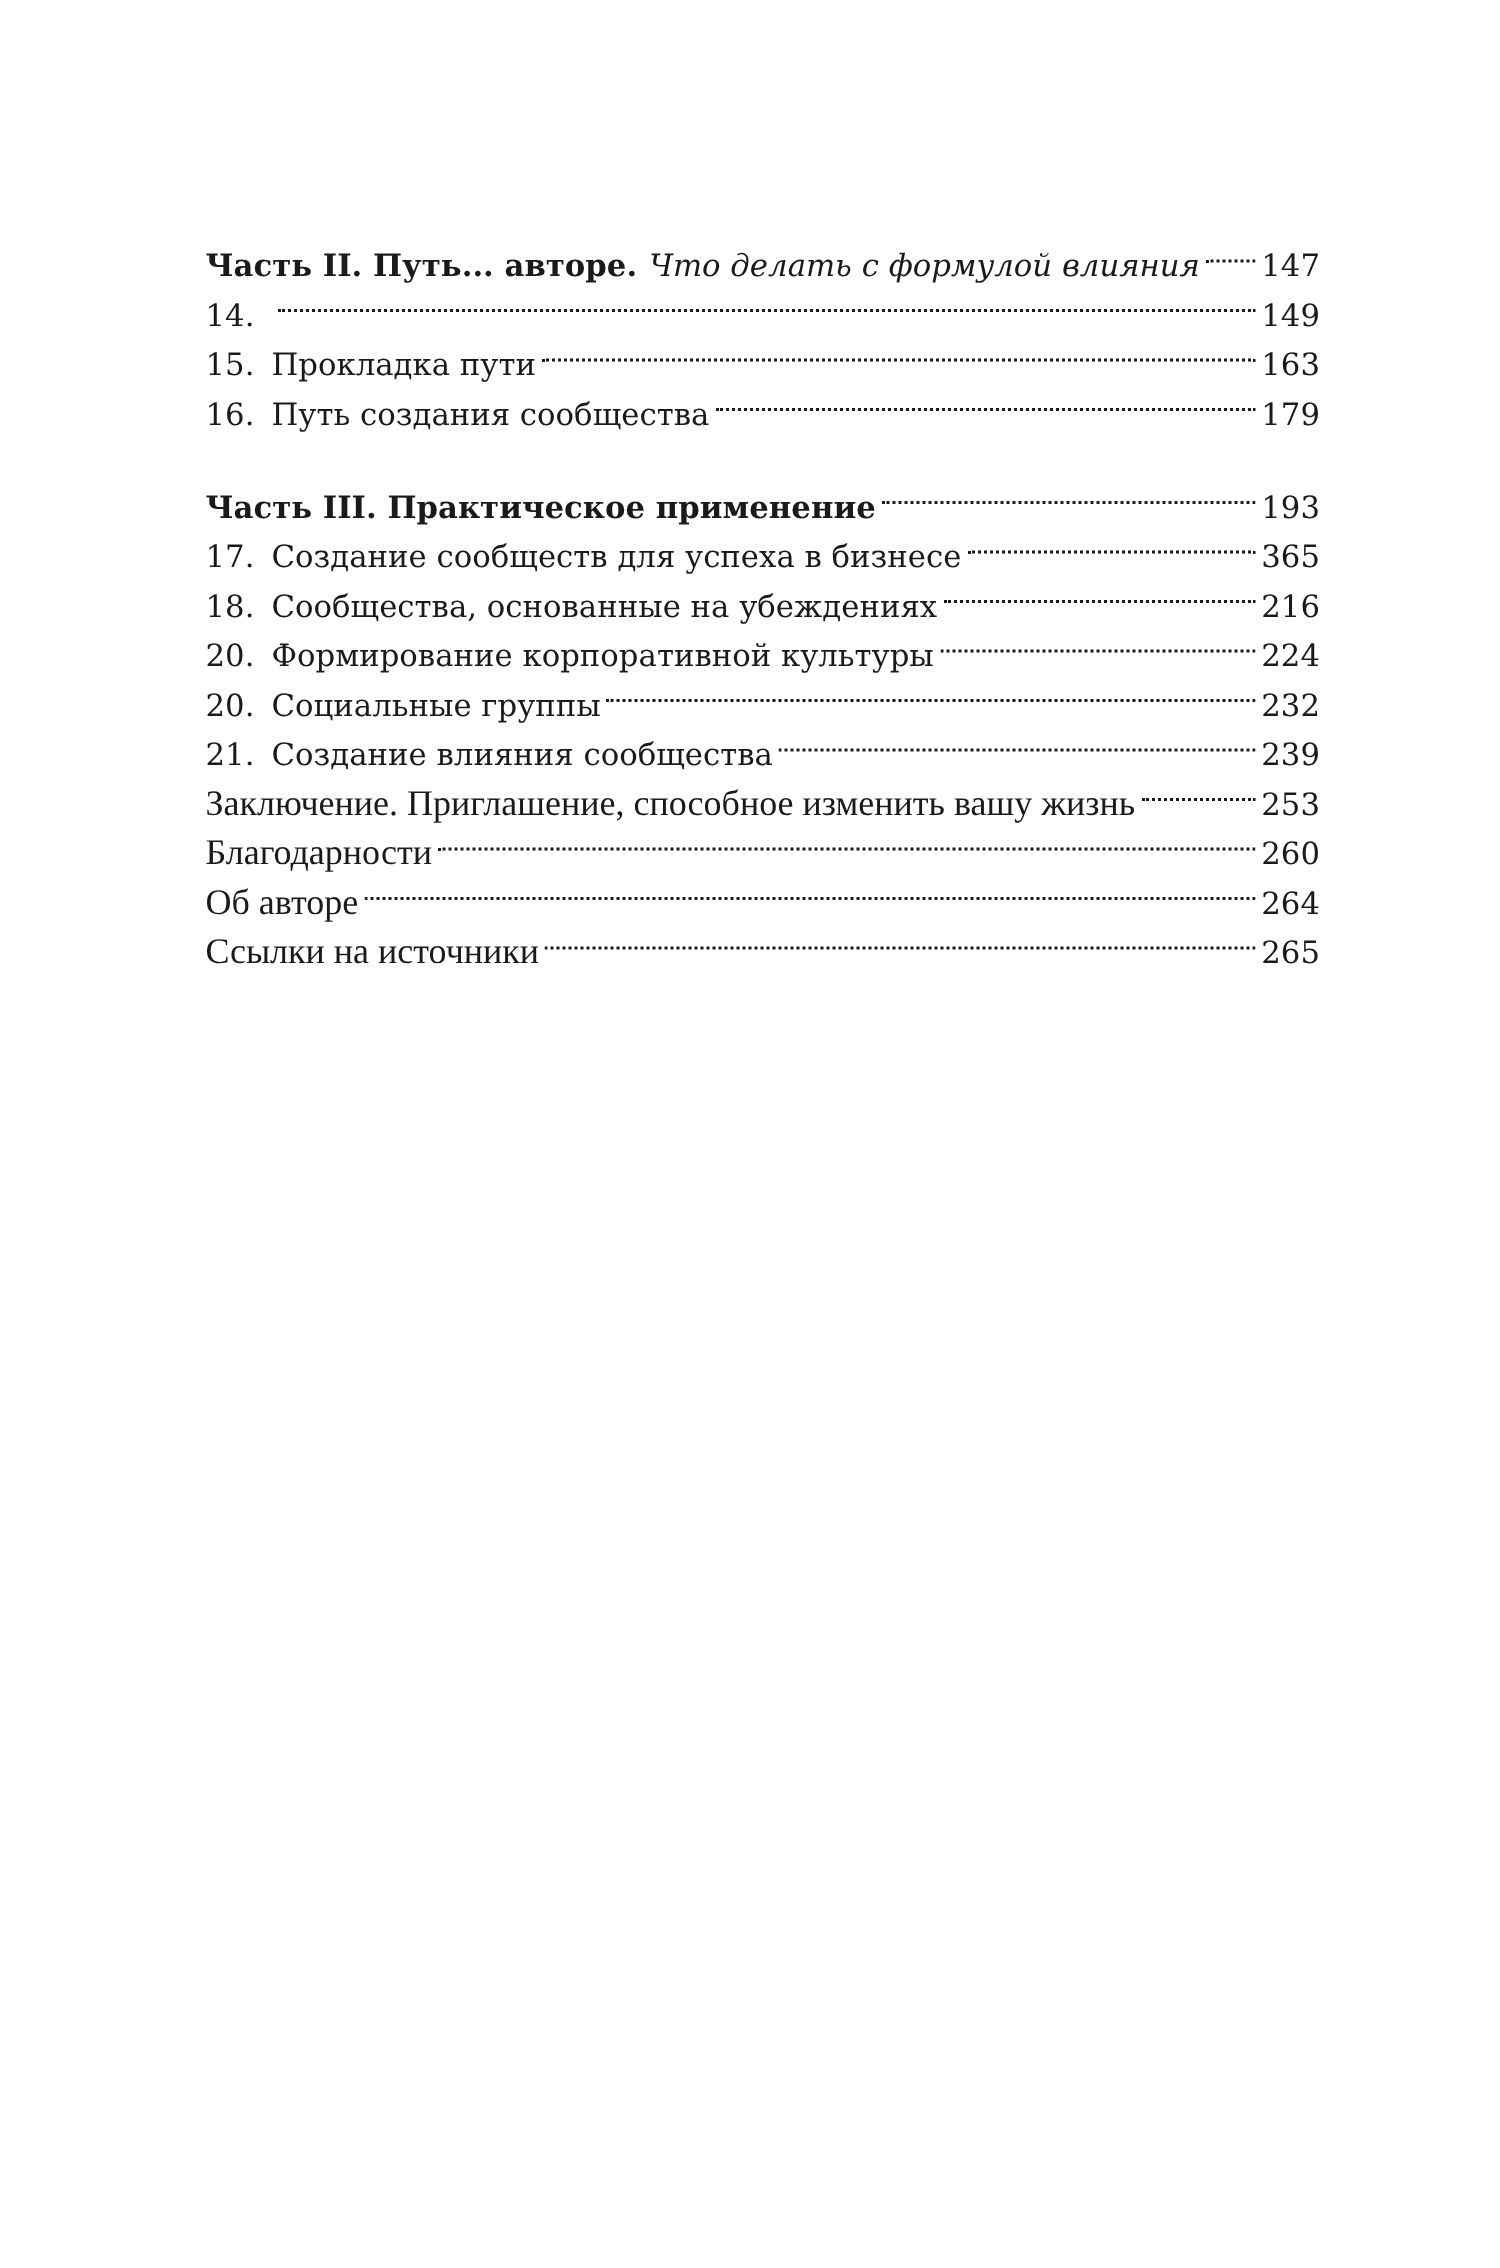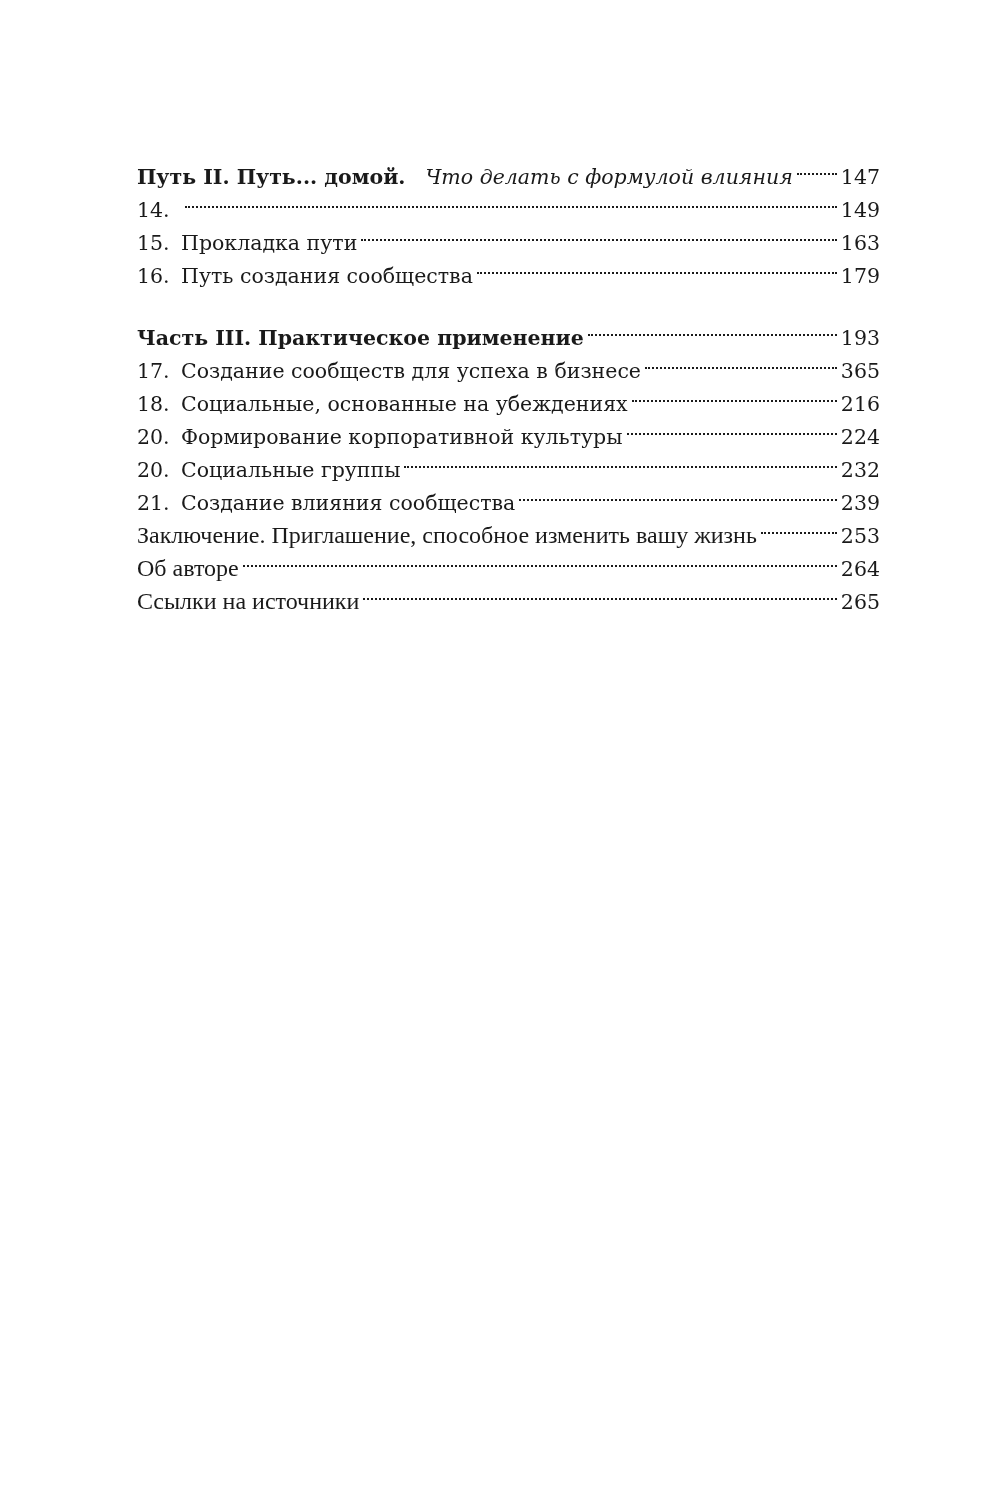--- a/index.html
+++ b/index.html
@@ -57,36 +57,36 @@
     }
     .row .page {
       flex: 0 0 auto;
       text-align: center;
     }
     .part .title-bold {
       font-weight: bold;
     }
     .part .title-italic {
       font-style: italic;
-      margin-left: 20px;
+      margin-left: 8px;
     }
     .plain .title {
       font-family: Liberation Serif, serif;
       font-size: 24px;
     }
   </style>
 </head>
 <body>
 
 <div class="toc">
 
   <div class="section">
     <div class="row part">
       <span class="title">
-        <span class="title-bold">Путь II.  Путь... домой.</span><span class="title-italic">Что делать с формулой влияния</span>
+        <span class="title-bold">Часть II.  Путь... авторе.</span><span class="title-italic">Что делать с формулой влияния</span>
       </span>
       <span class="leader"></span>
       <span class="page">147</span>
     </div>
 
     <div class="row">
       <span class="num">14.</span>
       <span class="leader"></span>
       <span class="page">149</span>
     </div>
@@ -114,21 +114,21 @@
     </div>
 
     <div class="row">
       <span class="num">17.</span>
       <span class="title">Создание сообществ для успеха в бизнесе</span>
       <span class="leader"></span>
       <span class="page">365</span>
     </div>
     <div class="row">
       <span class="num">18.</span>
-      <span class="title">Социальные, основанные на убеждениях</span>
+      <span class="title">Сообщества, основанные на убеждениях</span>
       <span class="leader"></span>
       <span class="page">216</span>
     </div>
     <div class="row">
       <span class="num">20.</span>
       <span class="title">Формирование корпоративной культуры</span>
       <span class="leader"></span>
       <span class="page">224</span>
     </div>
     <div class="row">
@@ -143,20 +143,25 @@
       <span class="leader"></span>
       <span class="page">239</span>
     </div>
 
     <div class="row plain">
       <span class="title">Заключение.  Приглашение, способное изменить вашу жизнь</span>
       <span class="leader"></span>
       <span class="page">253</span>
     </div>
     <div class="row plain">
+      <span class="title">Благодарности</span>
+      <span class="leader"></span>
+      <span class="page">260</span>
+    </div>
+    <div class="row plain">
       <span class="title">Об авторе</span>
       <span class="leader"></span>
       <span class="page">264</span>
     </div>
     <div class="row plain">
       <span class="title">Ссылки на источники</span>
       <span class="leader"></span>
       <span class="page">265</span>
     </div>
   </div>

